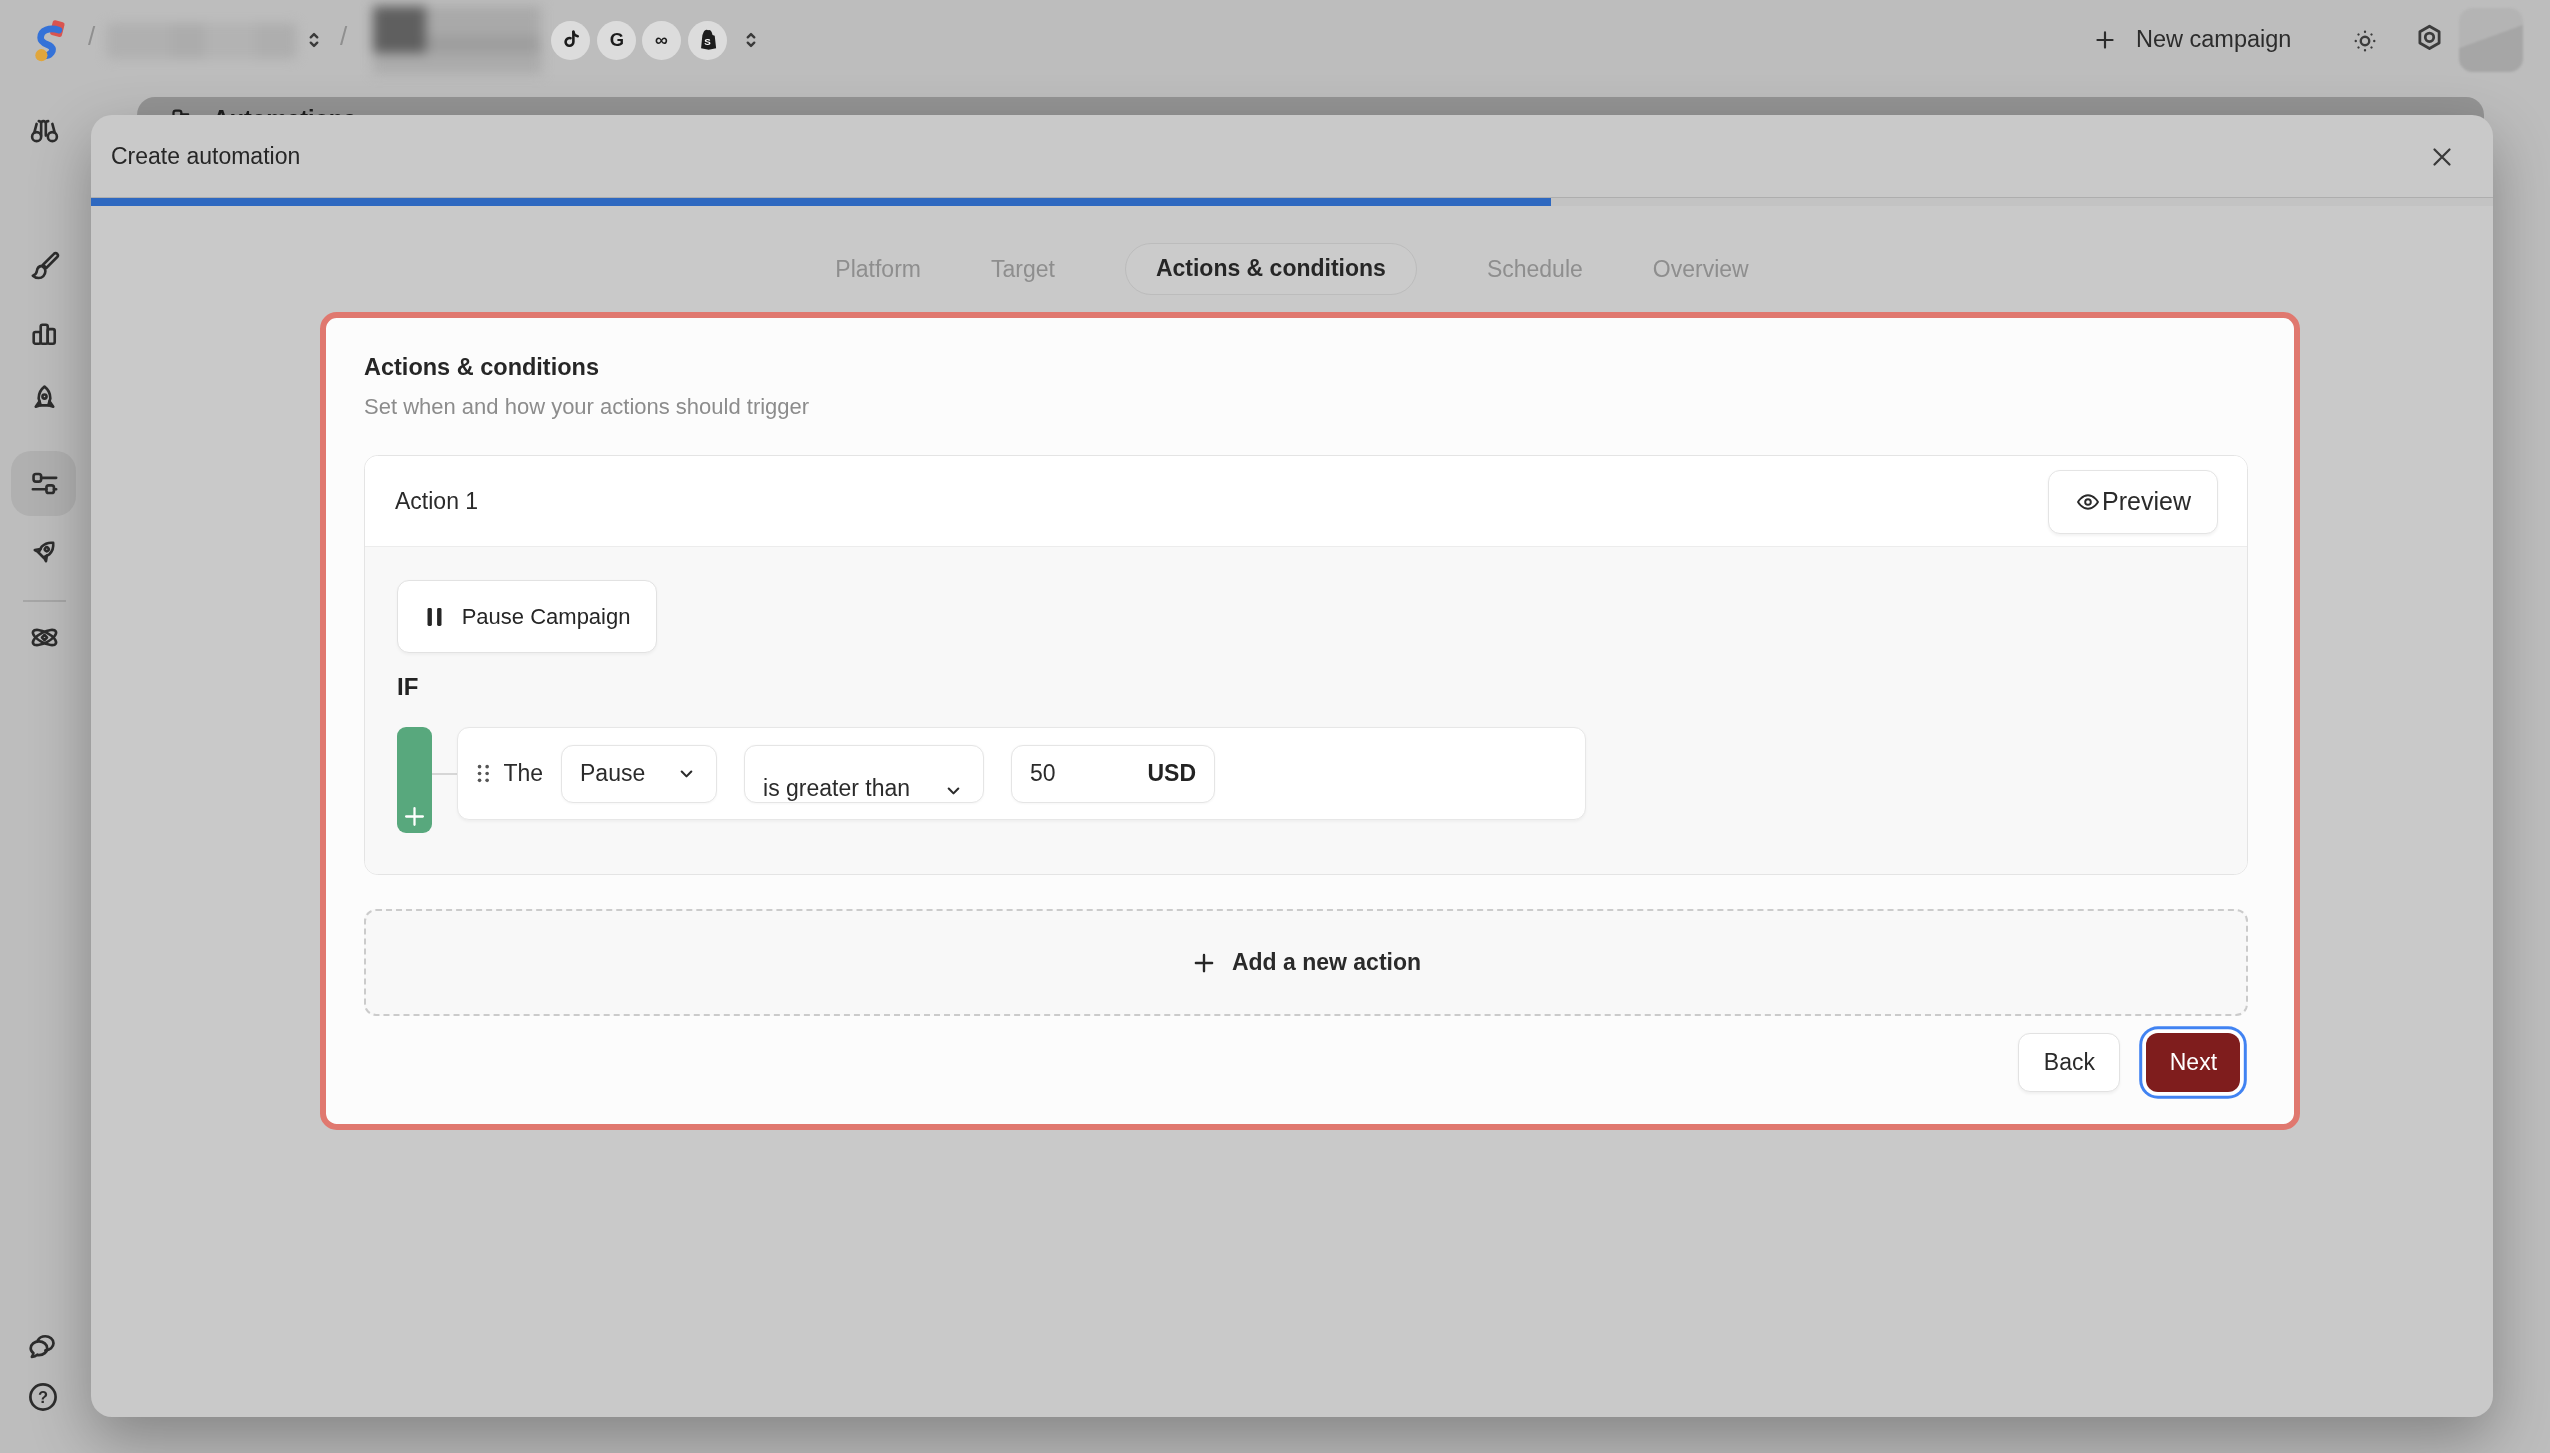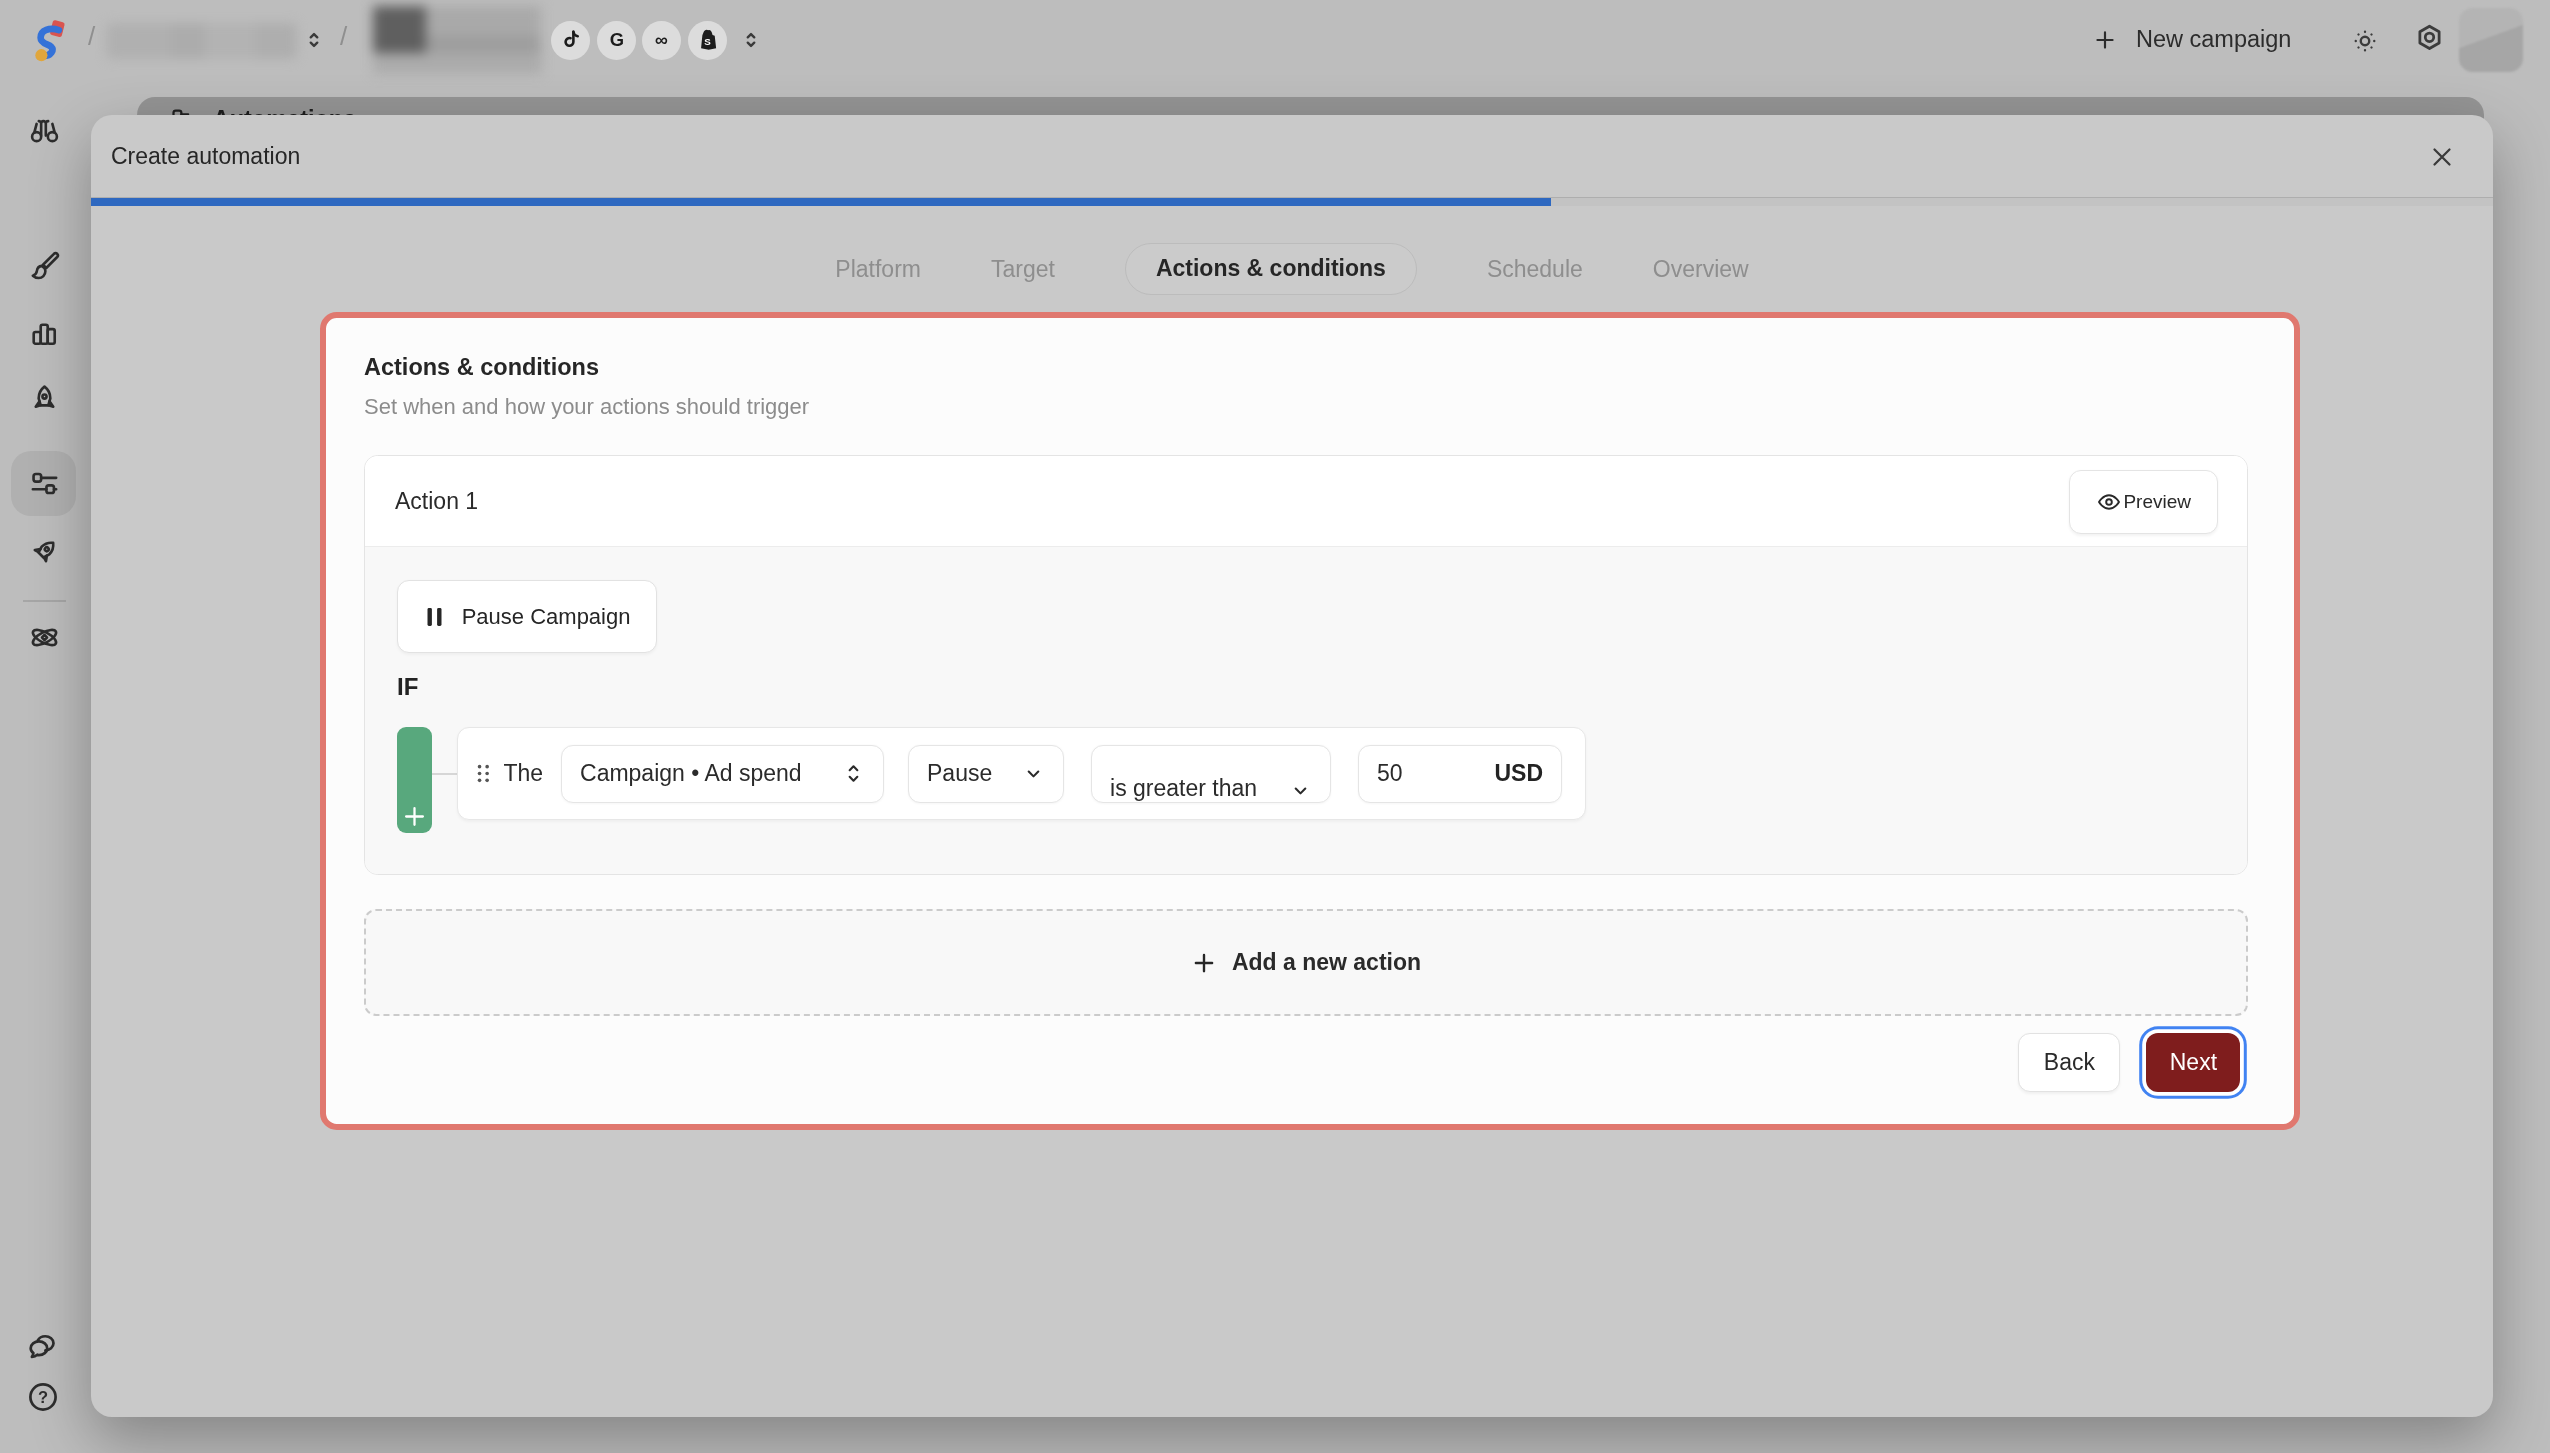--- a/index.html
+++ b/index.html
@@ -69,21 +69,21 @@
     background:#fcfcfc; border:6px solid #e0786f; border-radius:16.7px; padding:35px 38px 0 38px; }
   .panel-h { font-size:23.5px; font-weight:700; color:#262626; line-height:29px; }
   .panel-sub { font-size:22px; color:#8c8c8c; margin-top:12px; line-height:26px; }
 
   .action-card { margin-top:35px; width:1884px; height:420px; border:1.5px solid #e4e4e4;
     border-radius:13.7px; background:#fff; overflow:hidden; }
   .ac-head { position:relative; height:91px; border-bottom:1.5px solid #ececec; background:#fff; }
   .ac-title { position:absolute; left:30px; top:0; line-height:91px; font-size:23px; font-weight:500; color:#2a2a2a; }
   .preview-btn { position:absolute; right:29px; top:13.7px; height:64px; padding:0 26px;
     border:1.5px solid #e4e4e4; border-radius:12px; background:#fff; display:flex; align-items:center; gap:1px;
-    font-size:19px; color:#2a2a2a; cursor:pointer; box-shadow:0 1.5px 3px rgba(0,0,0,.05);justify-content:space-between; }
+    font-size:25px; color:#2a2a2a; cursor:pointer; box-shadow:0 1.5px 3px rgba(0,0,0,.05);justify-content:space-between; }
   .ac-body { height:328px; background:#f8f8f8; padding:33px 0 0 32px; }
   .pause-btn { height:73px; padding:0 26px; border:1.5px solid #e2e2e2; border-radius:12px; background:#fff;
     display:inline-flex; align-items:center; gap:16.7px; font-size:22px; font-weight:500; color:#262626;
     cursor:pointer; box-shadow:0 1.5px 3px rgba(0,0,0,.04); }
   .if-label { margin-top:20px; font-size:24px; font-weight:700; color:#232323; line-height:27px; }
 
   .cond-row { position:relative; margin-top:27px; display:flex; align-items:flex-start; }
   .cond-handle { position:relative; width:35px; height:106px; border-radius:9px; background:#58a87d;
     cursor:pointer; flex:none; }
   .cond-handle .plus { position:absolute; left:0; right:0; bottom:4.6px; text-align:center; }
@@ -345,28 +345,20 @@
                 <svg width="16.7" height="23" viewBox="0 0 22 30" fill="#555555">
                   <circle cx="6" cy="6" r="2.4"></circle>
                     <circle cx="16" cy="6" r="2.4"></circle>
                   <circle cx="6" cy="15" r="2.4"></circle>
                     <circle cx="16" cy="15" r="2.4"></circle>
                   <circle cx="6" cy="24" r="2.4"></circle>
                     <circle cx="16" cy="24" r="2.4"></circle>
                 </svg>
               </span>
               <span class="cond-the">The</span>
-              <div class="dd dd-metric">
-                <span>Campaign • Ad spend</span>
-                <span>
-                  <svg width="23" height="27" viewBox="0 0 24 28" fill="none" stroke="#2b2b2b" stroke-width="2.2" stroke-linecap="round" stroke-linejoin="round">
-                    <path d="M8 10.5l4-4 4 4M8 17.5l4 4 4-4"></path>
-                  </svg>
-                </span>
-              </div>
               <div class="dd dd-time">
                 <span>Pause</span>
                 <span>
                   <svg width="23" height="23" viewBox="0 0 24 24" fill="none" stroke="#2b2b2b" stroke-width="2.2" stroke-linecap="round" stroke-linejoin="round">
                       <path d="M7 10l5 5 5-5"></path>
                     </svg>
                 </span>
               </div>
               <div class="dd dd-op">
                 <span>is greater than</span>

